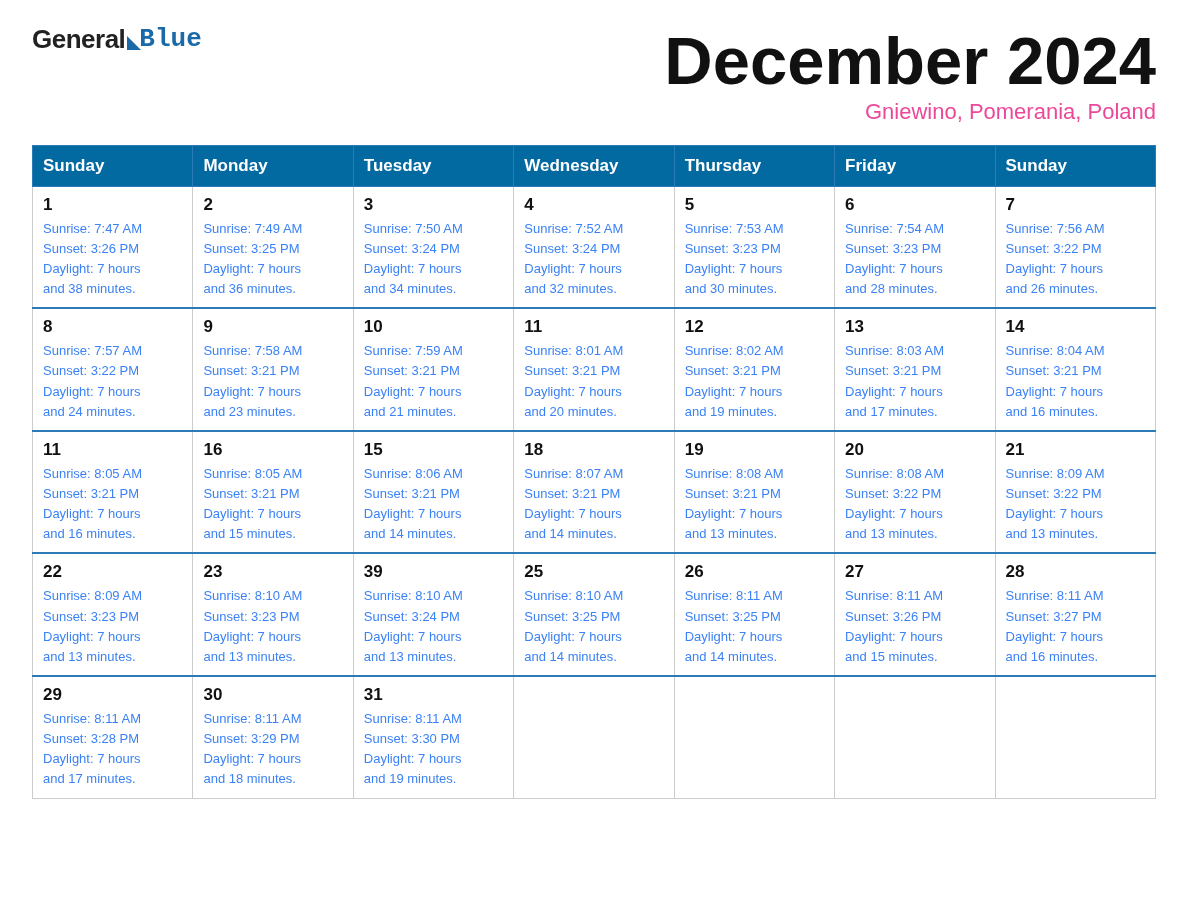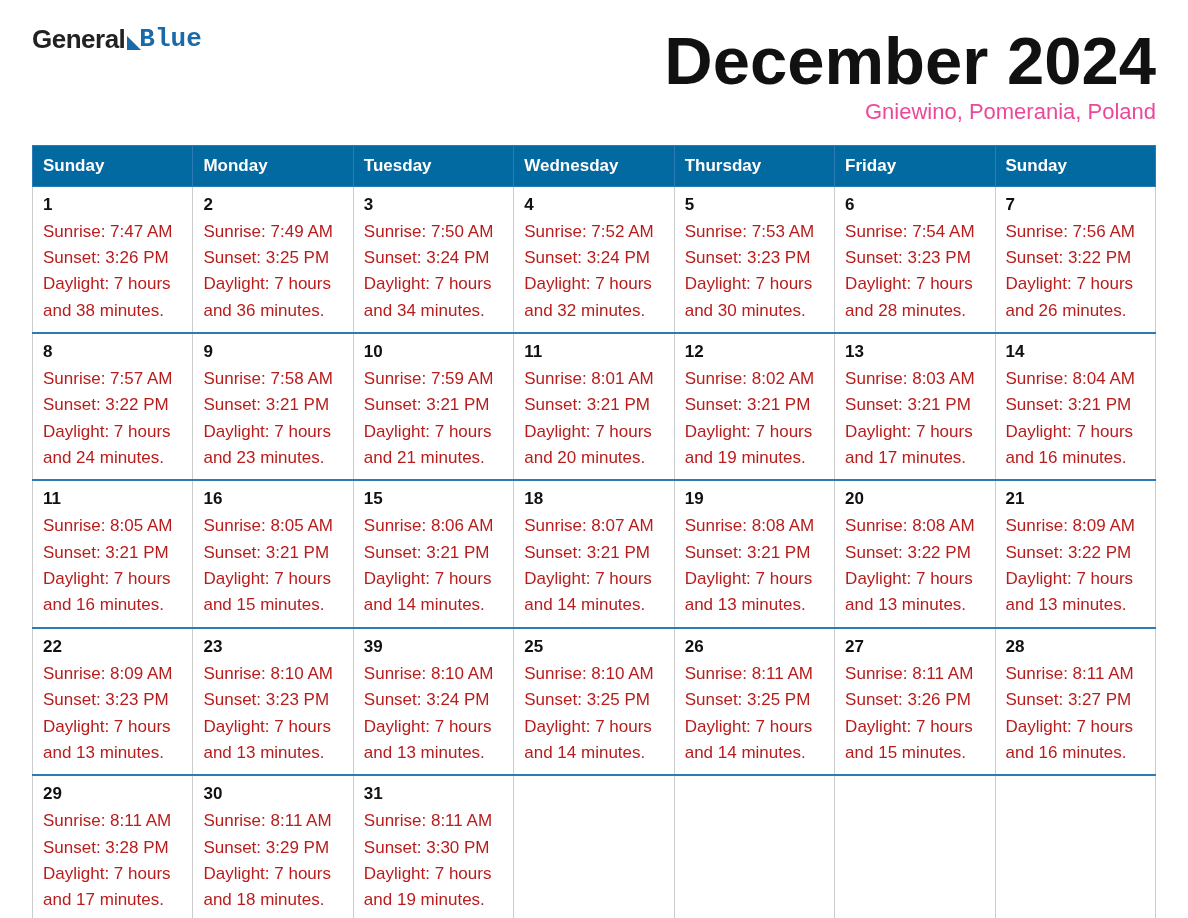--- a/index.html
+++ b/index.html
@@ -85,22 +85,22 @@
       height: 110px;
     }
     tbody tr td .day-num {
       font-size: 17px;
       font-weight: bold;
       color: #111;
       display: block;
       margin-bottom: 4px;
     }
     tbody tr td .day-info {
-      font-size: 17px;
-      color: #b91c1c;
+      font-size: 13px;
+      color: #3b82f6;
       line-height: 1.55;
     }
     tbody tr td.empty {
       background: #fff;
     }
     tbody tr {
       border-bottom: 2px solid #2c7bb6;
     }
     tbody tr:last-child {
       border-bottom: none;

